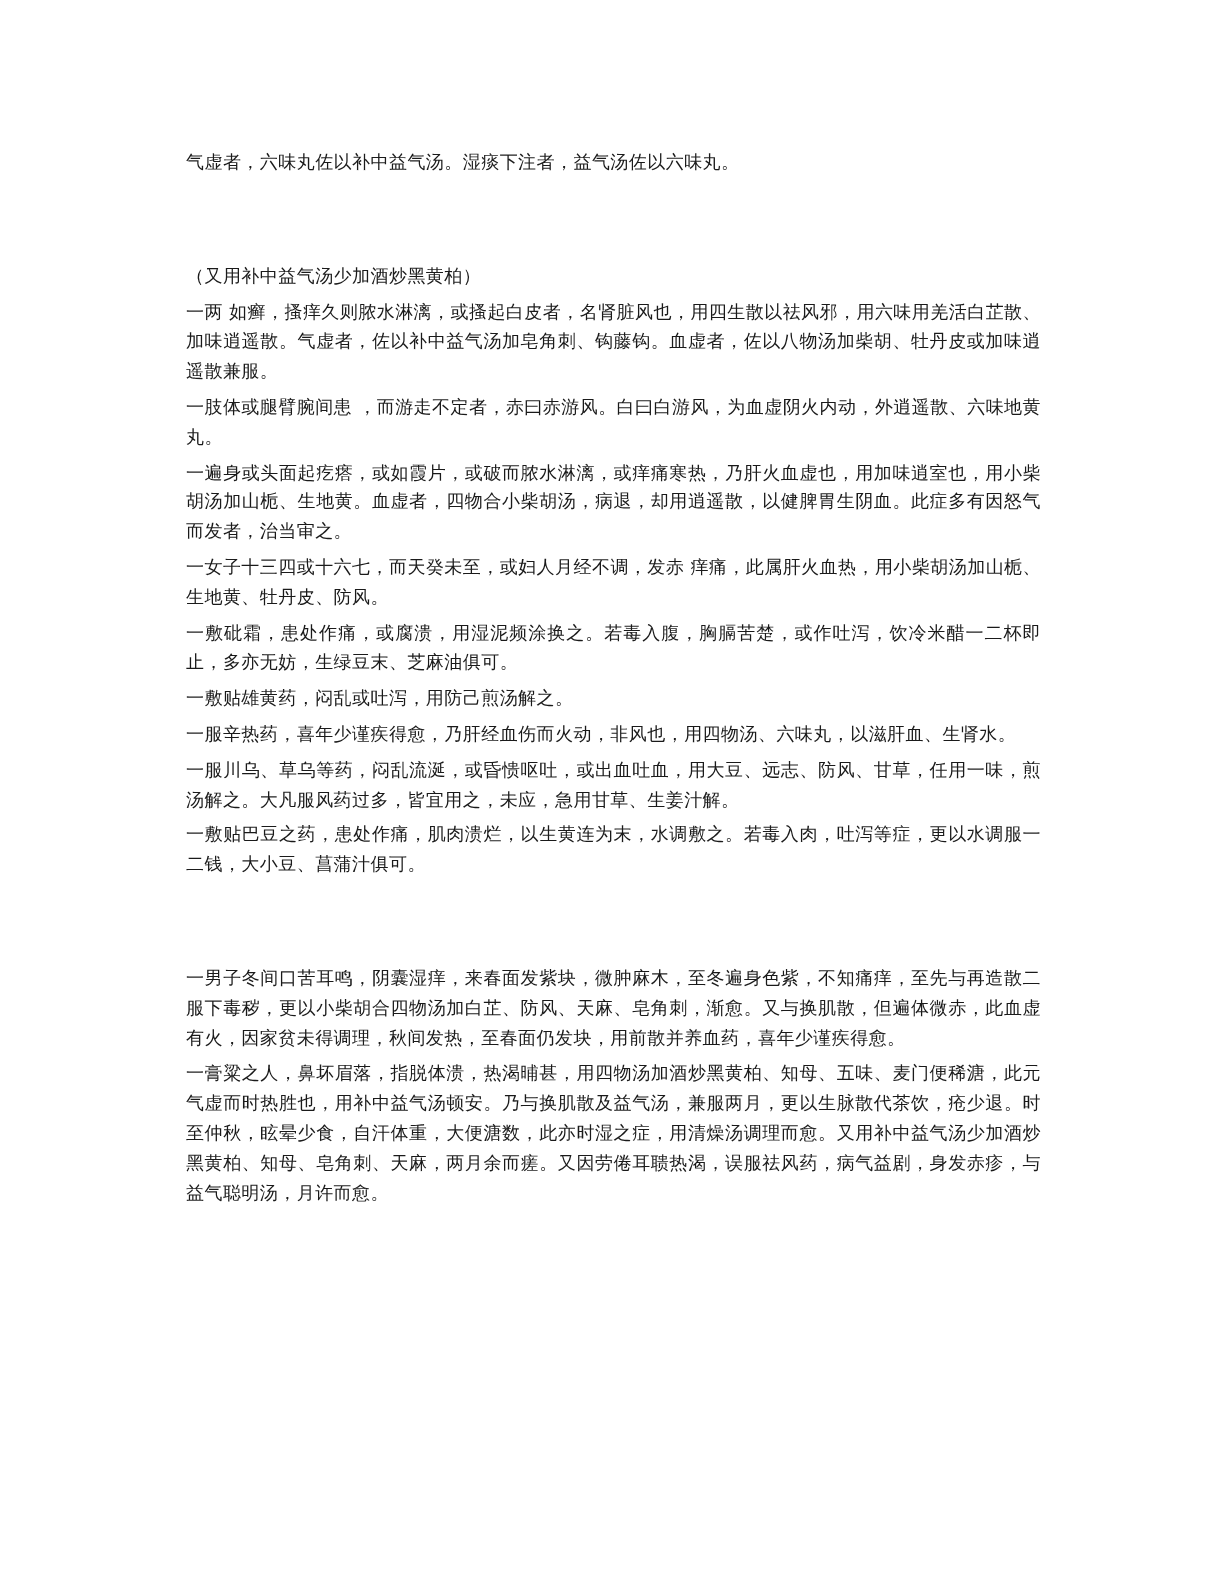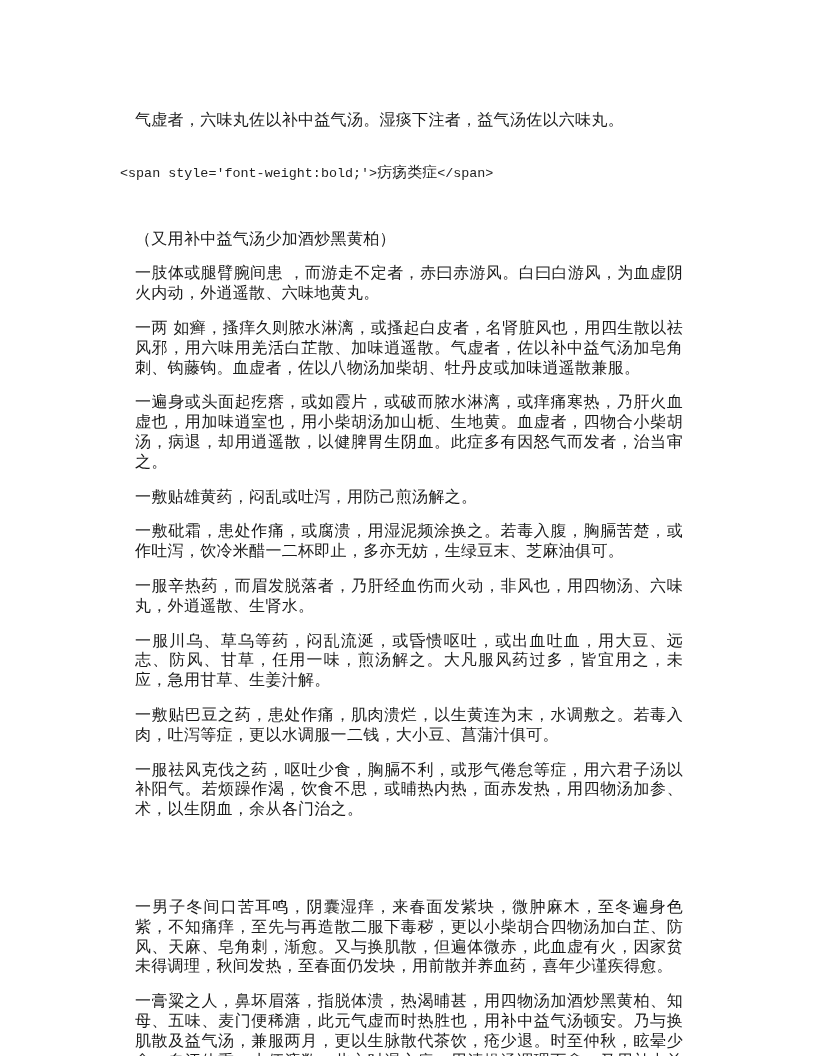--- a/index.html
+++ b/index.html
@@ -15,23 +15,23 @@
       color: #1a1a1a;
       font-family: "DejaVu Serif", "Liberation Serif", serif;
     }
     .page {
       position: absolute;
       left: 120px;
       top: 95px;
       width: 578px;
     }
     .para {
-      font-size: 16px;
+      font-size: 12px;
       line-height: 19.8px;
-      margin: 15px;
+      margin: 4px;
       text-align: justify;
       letter-spacing: 0.3px;
       word-break: break-all;
     }
     .markup {
       font-family: "Liberation Mono", "DejaVu Sans Mono", monospace;
       font-size: 13.4px;
       line-height: 19.8px;
       margin: 0;
       color: #222;
@@ -45,34 +45,33 @@
   </style>
 </head>
 <body>
 
 <div class="page">
 
   <p class="para">气虚者，六味丸佐以补中益气汤。湿痰下注者，益气汤佐以六味丸。</p>
 
   <div class="gap-1"></div>
 
-  <p class="markup"><span>&lt;span style='font-weight:bold;'&gt;</span><span class="cjk">疠疡类症</span><span>&lt;/span&gt;</span></p>
 
   <div class="gap-2"></div>
 
   <p class="para">（又用补中益气汤少加酒炒黑黄柏）</p>
+  <p class="para">一两  如癣，搔痒久则脓水淋漓，或搔起白皮者，名肾脏风也，用四生散以祛风邪，用六味用羌活白芷散、加味逍遥散。气虚者，佐以补中益气汤加皂角刺、钩藤钩。血虚者，佐以八物汤加柴胡、牡丹皮或加味逍遥散兼服。</p>
   <p class="para">一肢体或腿臂腕间患 ，而游走不定者，赤曰赤游风。白曰白游风，为血虚阴火内动，外逍遥散、六味地黄丸。</p>
-  <p class="para">一两  如癣，搔痒久则脓水淋漓，或搔起白皮者，名肾脏风也，用四生散以祛风邪，用六味用羌活白芷散、加味逍遥散。气虚者，佐以补中益气汤加皂角刺、钩藤钩。血虚者，佐以八物汤加柴胡、牡丹皮或加味逍遥散兼服。</p>
   <p class="para">一遍身或头面起疙瘩，或如霞片，或破而脓水淋漓，或痒痛寒热，乃肝火血虚也，用加味逍室也，用小柴胡汤加山栀、生地黄。血虚者，四物合小柴胡汤，病退，却用逍遥散，以健脾胃生阴血。此症多有因怒气而发者，治当审之。</p>
+  <p class="para">一女子十三四或十六七，而天癸未至，或妇人月经不调，发赤 痒痛，此属肝火血热，用小柴胡汤加山栀、生地黄、牡丹皮、防风。</p>
+  <p class="para">一敷砒霜，患处作痛，或腐溃，用湿泥频涂换之。若毒入腹，胸膈苦楚，或作吐泻，饮冷米醋一二杯即止，多亦无妨，生绿豆末、芝麻油俱可。</p>
   <p class="para">一敷贴雄黄药，闷乱或吐泻，用防己煎汤解之。</p>
-  <p class="para">一敷砒霜，患处作痛，或腐溃，用湿泥频涂换之。若毒入腹，胸膈苦楚，或作吐泻，饮冷米醋一二杯即止，多亦无妨，生绿豆末、芝麻油俱可。</p>
-  <p class="para">一服辛热药，而眉发脱落者，乃肝经血伤而火动，非风也，用四物汤、六味丸，外逍遥散、生肾水。</p>
+  <p class="para">一服辛热药，喜年少谨疾得愈，乃肝经血伤而火动，非风也，用四物汤、六味丸，以滋肝血、生肾水。</p>
   <p class="para">一服川乌、草乌等药，闷乱流涎，或昏愦呕吐，或出血吐血，用大豆、远志、防风、甘草，任用一味，煎汤解之。大凡服风药过多，皆宜用之，未应，急用甘草、生姜汁解。</p>
   <p class="para">一敷贴巴豆之药，患处作痛，肌肉溃烂，以生黄连为末，水调敷之。若毒入肉，吐泻等症，更以水调服一二钱，大小豆、菖蒲汁俱可。</p>
-  <p class="para">一服祛风克伐之药，呕吐少食，胸膈不利，或形气倦怠等症，用六君子汤以补阳气。若烦躁作渴，饮食不思，或晡热内热，面赤发热，用四物汤加参、术，以生阴血，余从各门治之。</p>
 
   <div class="gap-1"></div>
 
 
   <div class="gap-2"></div>
 
   <p class="para">一男子冬间口苦耳鸣，阴囊湿痒，来春面发紫块，微肿麻木，至冬遍身色紫，不知痛痒，至先与再造散二服下毒秽，更以小柴胡合四物汤加白芷、防风、天麻、皂角刺，渐愈。又与换肌散，但遍体微赤，此血虚有火，因家贫未得调理，秋间发热，至春面仍发块，用前散并养血药，喜年少谨疾得愈。</p>
   <p class="para">一膏粱之人，鼻坏眉落，指脱体溃，热渴晡甚，用四物汤加酒炒黑黄柏、知母、五味、麦门便稀溏，此元气虚而时热胜也，用补中益气汤顿安。乃与换肌散及益气汤，兼服两月，更以生脉散代茶饮，疮少退。时至仲秋，眩晕少食，自汗体重，大便溏数，此亦时湿之症，用清燥汤调理而愈。又用补中益气汤少加酒炒黑黄柏、知母、皂角刺、天麻，两月余而瘥。又因劳倦耳聩热渴，误服祛风药，病气益剧，身发赤疹，与益气聪明汤，月许而愈。</p>
 
 </div>

